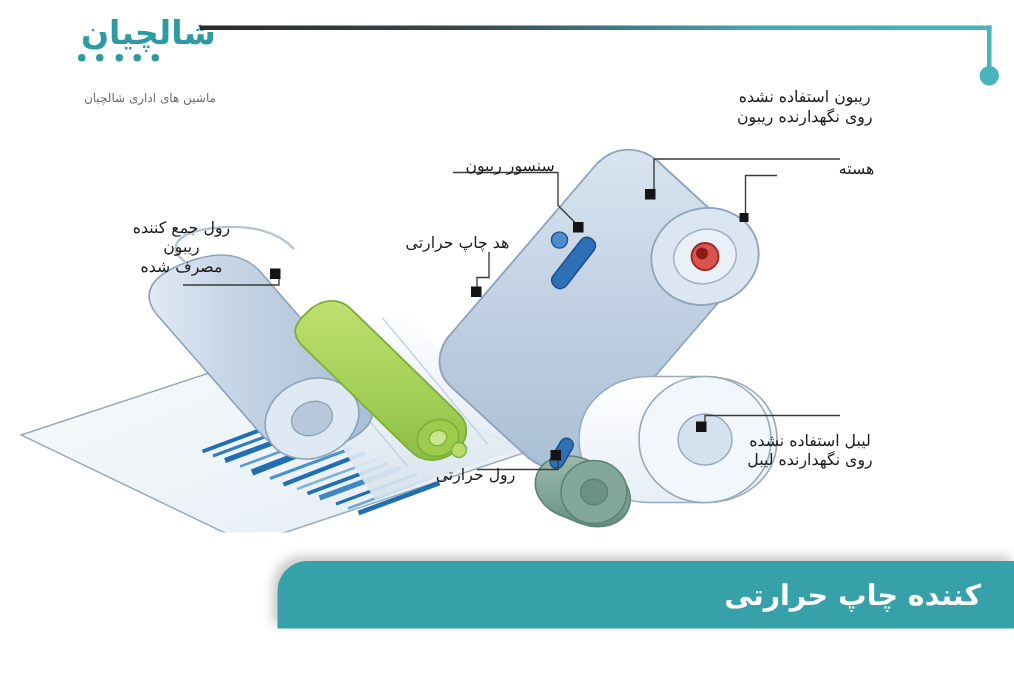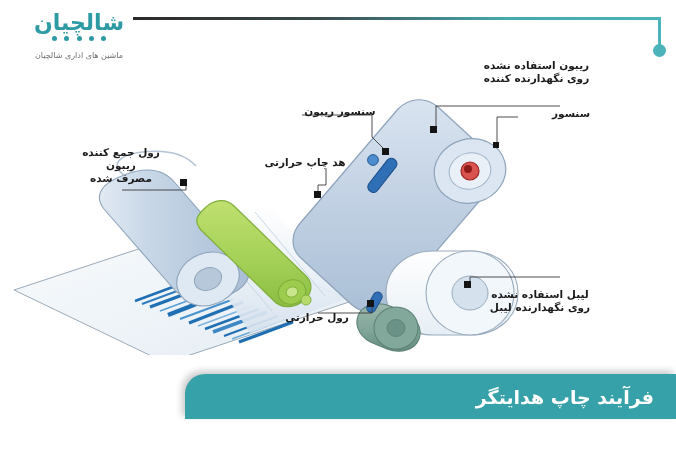--- a/index.html
+++ b/index.html
@@ -11,33 +11,33 @@
     position:relative;
   }
   #page {
     position:relative;
     width:676px; height:450px;
     background:#ffffff;
     overflow:hidden;
   }
 
   
-  .brand { position:absolute; left:14px; top:12px; width:130px; text-align:center; }
+  .brand { position:absolute; left:14px; top:12px; width:130px; text-align:right; }
   .brand-mark {
     font-size:22px; font-weight:bold; color:#2e9aa4;
     letter-spacing:-1px; line-height:1.0; direction:rtl;
     white-space:nowrap;
   }
   .brand-dots {
     margin:2px auto 0; width:54px; height:5px;
     display:flex; justify-content:space-between;
   }
   .brand-dots i { display:block; width:5px; height:5px; border-radius:50%; background:#2e9aa4; }
   .brand-sub {
-    margin-top:10px; font-size:8px; color:#6d6d6d; direction:rtl;
+    margin-top:20px; font-size:8px; color:#6d6d6d; direction:rtl;
     letter-spacing:1px; white-space:nowrap;
   }
 
   .rule-h {
     position:absolute; left:133px; top:17px; width:528px; height:3px;
     background:linear-gradient(to right,#2b2a28 0%,#3b4a4c 35%,#45a8ae 70%,#4bb3ba 100%);
   }
   .rule-v {
     position:absolute; left:658px; top:17px; width:3px; height:30px;
     background:#4bb3ba;
@@ -47,21 +47,21 @@
     border-radius:50%; background:#4bb3ba;
   }
 
   
   #diagram { position:absolute; left:0; top:45px; width:676px; height:310px; }
   #diagram svg { display:block; }
 
   
   .lbl {
     position:absolute; direction:rtl; text-align:center;
-    font-size:10.5px; font-weight:bold; color:#1a1a1a;
+    font-size:10.5px; font-weight:normal; color:#1a1a1a;
     line-height:1.25; white-space:nowrap;
     font-family:"DejaVu Sans","Liberation Sans",sans-serif;
   }
 
   
   .banner {
     position:absolute; left:185px; top:374px; width:491px; height:45px;
     background:#36a1a8;
     border-top-left-radius:20px;
     box-shadow:-3px -3px 7px rgba(0,0,0,0.22);
@@ -231,25 +231,25 @@
         <rect x="180" y="134" width="7" height="7"></rect>
         <rect x="314" y="146" width="7" height="7"></rect>
         <rect x="464" y="236" width="7" height="7"></rect>
         <rect x="367" y="255" width="7" height="7"></rect>
       </g>
     </svg>
   </div>
 
   <div class="lbl" style="left:449px; top:59px; width:175px;">
     <div>ریبون استفاده نشده</div>
-    <div>روی نگهدارنده کننده</div>
+    <div>روی نگهدارنده ریبون</div>
   </div>
 
   <div class="lbl" style="left:524px; top:107px; width:94px;">
-    <div>سنسور</div>
+    <div>هسته</div>
   </div>
 
   <div class="lbl" style="left:63px; top:146px; width:116px;">
     <div>رول جمع کننده</div>
     <div>ریبون</div>
     <div>مصرف شده</div>
   </div>
 
   <div class="lbl" style="left:288px; top:105px; width:104px;">
     <div>سنسور ریبون</div>
@@ -262,16 +262,16 @@
   <div class="lbl" style="left:455px; top:288px; width:170px;">
     <div>لیبل استفاده نشده</div>
     <div>روی نگهدارنده لیبل</div>
   </div>
 
   <div class="lbl" style="left:268px; top:311px; width:98px;">
     <div>رول حرارتی</div>
   </div>
 
   <div class="banner">
-    <div class="banner-title">فرآیند چاپ هدایتگر</div>
+    <div class="banner-title">کننده چاپ حرارتی</div>
   </div>
 
 </div>
 
 </body></html>

